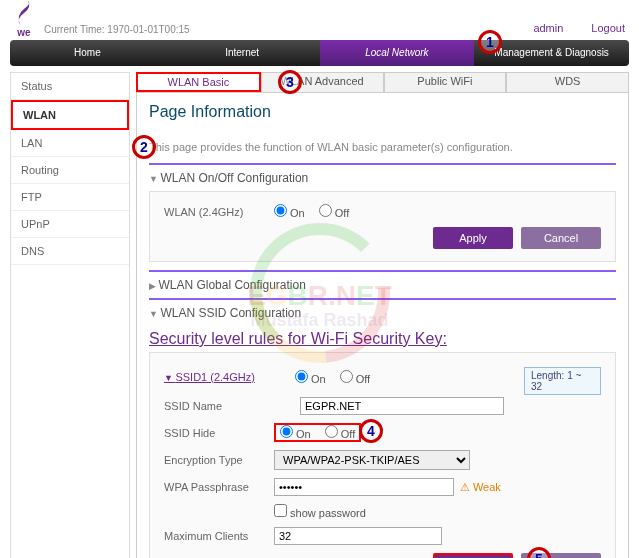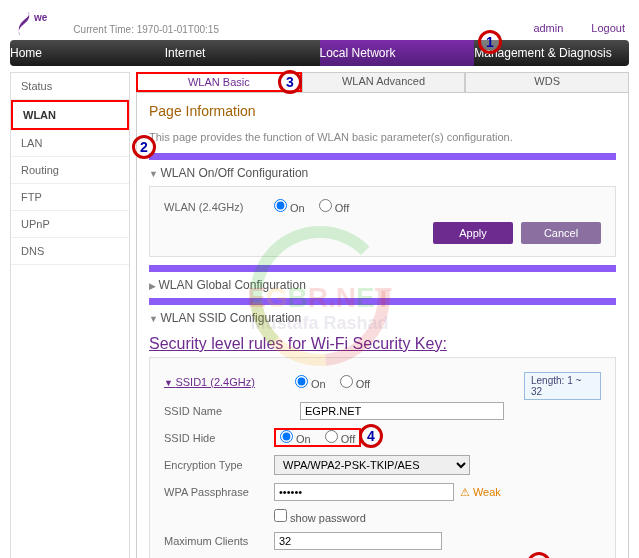--- a/index.html
+++ b/index.html
@@ -1,36 +1,36 @@
 <!DOCTYPE html>
 <html><head>
 <meta charset="utf-8">
 <style>
   * { box-sizing: border-box; margin: 0; padding: 0; font-family: Arial, sans-serif; }
   body { background: #fff; width: 639px; font-size: 11px; color: #555; }
   .page { width: 639px; }
   .topbar { display: flex; align-items: flex-end; padding: 4px 14px 2px 14px; height: 40px; }
-  .logo { display: flex; flex-direction: row; margin-right: 26px; }
+  .logo { display: flex; flex-direction: column; align-items: center; margin-right: 10px; }
   .top-right { margin-left: auto; display: flex; gap: 28px; margin-bottom: 4px; color: #6d2b90; }
   .top-right span { cursor: pointer; }
   .nav { display: flex; height: 26px; background: linear-gradient(#4a4a4a,#1a1a1a); border-radius: 4px; margin: 0 10px; }
-  .nav-item { flex: 1; text-align: left; line-height: 26px; color: #fff; font-size: 12px; cursor: pointer; position: relative; }
-  .nav-item.active { background: linear-gradient(#7b2ca8,#521e7b); }
+  .nav-item { flex: 1; text-align: center; line-height: 26px; color: #fff; font-size: 10px; cursor: pointer; position: relative; }
+  .nav-item.active { background: linear-gradient(#7b2ca8,#521e7b); font-style: italic; }
   .body { display: flex; margin: 6px 10px; gap: 6px; }
   .sidebar { width: 120px; border: 1px solid #ddd; }
   .side-item { padding: 7px 10px; border-bottom: 1px solid #eee; cursor: pointer; color: #666; position: relative; }
   .side-item.active { border: 2px solid red; font-weight: bold; color: #333; }
   .main { flex: 1; }
   .tabs { display: flex; }
   .tab { flex: 1; text-align: center; padding: 2px 0; background: #f2f2f2; border: 1px solid #ccc; border-bottom: none; font-size: 11px; cursor: pointer; position: relative; }
   .tab.active { background: #fff; color: #6d2b90; border: 2px solid red; }
   .content { border: 1px solid #ccc; padding: 10px 12px 14px 12px; }
-  h2.page-title { color: #a16207; font-size: 14px; font-weight: normal; margin-bottom: 12px; }
+  h2.page-title { color: #0c4a6e; font-size: 16px; font-weight: normal; margin-bottom: 20px; }
   .desc { font-size: 11px; color: #888; margin-bottom: 10px; }
-  .section-head { color: #555; font-size: 12px; padding: 6px 0; border-top: 7px solid #8b5cf6; }
+  .section-head { color: #555; font-size: 12px; padding: 6px 0; border-top: 2px solid #8b5cf6; }
   .section-head::before { content: '▼ '; color: #888; font-size: 9px; }
   .section-head.collapsed::before { content: '▶ '; }
   .section-body { padding: 12px 14px; border: 1px solid #e0e0e0; background: #fafafa; margin-bottom: 8px; }
   .row { display: flex; align-items: center; margin-bottom: 8px; }
   .row label.fld { width: 110px; color: #666; font-size: 11px; }
   .radio-group { display: flex; gap: 14px; align-items: center; color: #555; }
   .btn-row { display: flex; justify-content: flex-end; gap: 8px; margin-top: 6px; }
   .btn { width: 80px; height: 22px; border: none; color: #fff; font-size: 11px; border-radius: 2px; cursor: pointer; }
   .btn.apply { background: #6d2b90; }
   .btn.cancel { background: #8a6fa0; }
@@ -95,20 +95,21 @@
       <div class="side-item">FTP</div>
       <div class="side-item">UPnP</div>
       <div class="side-item">DNS</div>
     </div>
     <div class="annot" style="left:132px; top:135px;">2</div>
 
     <div class="main">
       <div class="tabs">
         <div class="tab active">WLAN Basic</div>
         <div class="tab">WLAN Advanced</div>
+        <div class="tab">Public WiFi</div>
         <div class="tab">WDS</div>
       </div>
       <div class="annot" style="left:278px; top:70px;">3</div>
 
       <div class="content">
         <h2 class="page-title">Page Information</h2>
         <p class="desc">This page provides the function of WLAN basic parameter(s) configuration.</p>
 
         <div class="section-head">WLAN On/Off Configuration</div>
         <div class="section-body">

